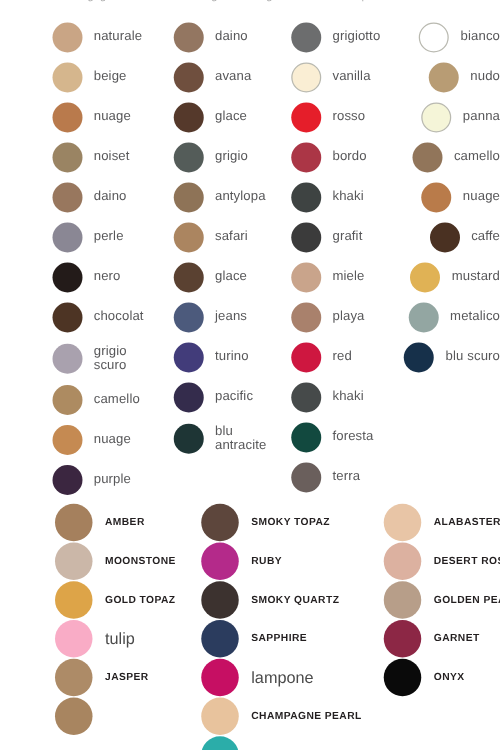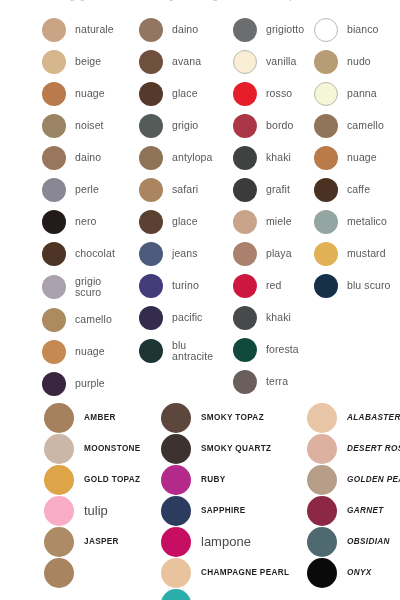--- a/index.html
+++ b/index.html
@@ -45,21 +45,21 @@
     display: flex;
     align-items: flex-start;
   }
   .col {
     display: flex;
     flex-direction: column;
   }
   .col-1 { width: 96px; margin-left: 42px; }
   .col-2 { width: 90px; margin-left: 1px; }
   .col-3 { width: 80px; margin-left: 4px; }
-  .col-4 { width: 86px; margin-left: 1px; }
+  .col-4 { width: 86px; margin-left: 1px; align-items: flex-end; }
 
   .sw-row {
     display: flex;
     align-items: center;
     height: 32px;
   }
   .sw-dot {
     width: 24px; height: 24px;
     border-radius: 50%;
     flex: 0 0 24px;
@@ -82,21 +82,21 @@
     top: 402px; left: 0;
     width: 400px;
     height: 214px;
     display: flex;
     align-items: flex-start;
     overflow: hidden;
   }
   .gcol { display: flex; flex-direction: column; }
   .gcol-1 { width: 115px; margin-left: 44px; }
   .gcol-2 { width: 145px; margin-left: 2px; }
-  .gcol-3 { width: 92px; margin-left: 1px; font-style: italic; }
+  .gcol-3 { width: 92px; margin-left: 1px; }
 
   .gem-row {
     display: flex;
     align-items: center;
     height: 31px;
   }
   .gem-dot {
     width: 30px; height: 30px;
     border-radius: 50%;
     flex: 0 0 30px;
@@ -300,28 +300,28 @@
       </div>
       <div class="sw-row">
         <div class="sw-dot" title="#b97b4a" style="background: rgb(185, 123, 74);"></div>
         <div class="sw-label">nuage</div>
       </div>
       <div class="sw-row">
         <div class="sw-dot" title="#4a3122" style="background: rgb(74, 49, 34);"></div>
         <div class="sw-label">caffe</div>
       </div>
       <div class="sw-row">
+        <div class="sw-dot" title="#e0b255" style="background: rgb(224, 178, 85);"></div>
+        <div class="sw-label">mustard</div>
+      </div>
+      <div class="sw-row">
         <div class="sw-dot" title="#93a6a2" style="background: rgb(147, 166, 162);"></div>
         <div class="sw-label">metalico</div>
       </div>
       <div class="sw-row">
-        <div class="sw-dot" title="#e0b255" style="background: rgb(224, 178, 85);"></div>
-        <div class="sw-label">mustard</div>
-      </div>
-      <div class="sw-row">
         <div class="sw-dot" title="#16304a" style="background: rgb(22, 48, 74);"></div>
         <div class="sw-label">blu scuro</div>
       </div>
     </div>
   </div>
 
 <div id="section-gems">
     <div class="gcol gcol-1">
       <div class="gem-row">
         <div class="gem-dot" title="#a5805d" style="background: rgb(165, 128, 93);"></div>
@@ -347,28 +347,28 @@
         <div class="gem-dot" title="#a88560" style="background: rgb(168, 133, 96);"></div>
         <div class="gem-label"></div>
       </div>
     </div>
     <div class="gcol gcol-2">
       <div class="gem-row">
         <div class="gem-dot" title="#5d463c" style="background: rgb(93, 70, 60);"></div>
         <div class="gem-label">SMOKY TOPAZ</div>
       </div>
       <div class="gem-row">
+        <div class="gem-dot" title="#b42a8a" style="background: rgb(180, 42, 138);"></div>
+        <div class="gem-label">RUBY</div>
+      </div>
+      <div class="gem-row">
         <div class="gem-dot" title="#3c322f" style="background: rgb(60, 50, 47);"></div>
         <div class="gem-label">SMOKY QUARTZ</div>
       </div>
       <div class="gem-row">
-        <div class="gem-dot" title="#b42a8a" style="background: rgb(180, 42, 138);"></div>
-        <div class="gem-label">RUBY</div>
-      </div>
-      <div class="gem-row">
         <div class="gem-dot" title="#2b3c5e" style="background: rgb(43, 60, 94);"></div>
         <div class="gem-label">SAPPHIRE</div>
       </div>
       <div class="gem-row">
         <div class="gem-dot" title="#c60f63" style="background: rgb(198, 15, 99);"></div>
         <div class="gem-label soft">lampone</div>
       </div>
       <div class="gem-row">
         <div class="gem-dot" title="#e8c39d" style="background: rgb(232, 195, 157);"></div>
         <div class="gem-label">CHAMPAGNE PEARL</div>
@@ -389,21 +389,17 @@
       </div>
       <div class="gem-row">
         <div class="gem-dot" title="#b79e89" style="background: rgb(183, 158, 137);"></div>
         <div class="gem-label">GOLDEN PEARL</div>
       </div>
       <div class="gem-row">
         <div class="gem-dot" title="#8c2745" style="background: rgb(140, 39, 69);"></div>
         <div class="gem-label">GARNET</div>
       </div>
       <div class="gem-row">
-        <div class="gem-dot" title="#4e6a70" style="background: rgb(78, 106, 112);"></div>
-        <div class="gem-label">OBSIDIAN</div>
-      </div>
-      <div class="gem-row">
         <div class="gem-dot" title="#0a0a0a" style="background: rgb(10, 10, 10);"></div>
         <div class="gem-label">ONYX</div>
       </div>
     </div>
   </div>
 
 </body></html>

